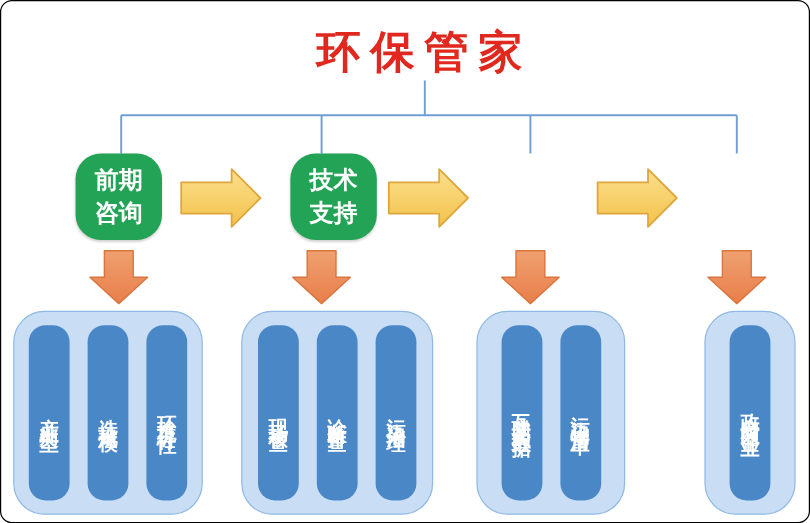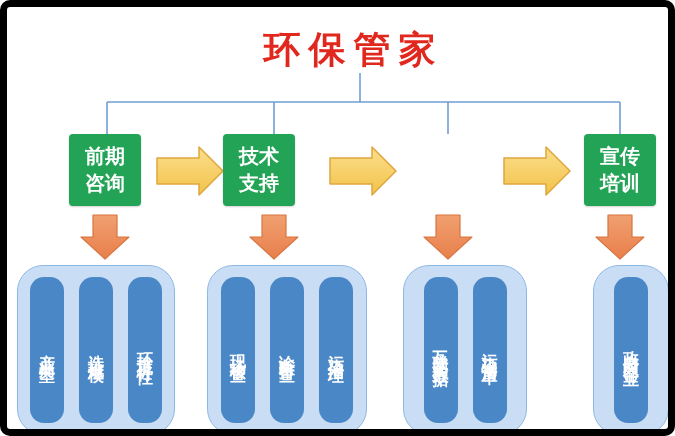--- a/index.html
+++ b/index.html
@@ -3,21 +3,21 @@
 <meta charset="utf-8">
 <style>
   html, body { margin: 0; padding: 0; background: #ffffff; }
   body { font-family: "DejaVu Sans", "Liberation Sans", sans-serif; }
 
   .canvas {
     position: relative;
     width: 675px;
     height: 436px;
     background: #ffffff;
-    border: 7px solid #000000;
+    border: 1px solid #000000;
     border-radius: 10px;
     overflow: hidden;
     box-sizing: border-box;
   }
 
   .title {
     position: absolute;
     top: 18px;
     left: 50%;
     transform: translateX(calc(-50% + 16px));
@@ -33,21 +33,21 @@
     position: absolute;
     top: 0; left: 0;
     pointer-events: none;
   }
 
   .stage-box {
     position: absolute;
     top: 127px;
     width: 72px;
     height: 72px;
-    border-radius: 4px;
+    border-radius: 21px;
     background: var(--stage-green, #22a355);
     color: #ffffff;
     display: flex;
     align-items: center;
     justify-content: center;
     text-align: center;
     font-size: 20px;
     font-weight: bold;
     line-height: 1.35;
     white-space: pre-line;
@@ -115,24 +115,22 @@
     <polygon points="497,151 539,151 539,140 563,164 539,188 539,177 497,177" fill="url(#gy)" stroke="var(--arrow-yellow-border, #dfa63c)" stroke-width="1.5" stroke-linejoin="round"></polygon>
 
     <polygon points="86,208 110,208 110,230 122,230 98,252 74,230 86,230" fill="url(#go)" stroke="var(--arrow-orange-border, #d9753f)" stroke-width="1.2" stroke-linejoin="round"></polygon>
     <polygon points="255,208 279,208 279,230 291,230 267,252 243,230 255,230" fill="url(#go)" stroke="var(--arrow-orange-border, #d9753f)" stroke-width="1.2" stroke-linejoin="round"></polygon>
     <polygon points="429,208 453,208 453,230 465,230 441,252 417,230 429,230" fill="url(#go)" stroke="var(--arrow-orange-border, #d9753f)" stroke-width="1.2" stroke-linejoin="round"></polygon>
     <polygon points="601,208 625,208 625,230 637,230 613,252 589,230 601,230" fill="url(#go)" stroke="var(--arrow-orange-border, #d9753f)" stroke-width="1.2" stroke-linejoin="round"></polygon>
   </svg>
 
   <div class="stage-box" style="left:62px">前期
 咨询</div>
-  <div class="stage-box" style="left:216px">技术
+  <div class="stage-box" style="left:241px">技术
 支持</div>
-  <div class="stage-box" style="left:577px">宣传
-培训</div>
 
   <div class="panel" style="left:10px;width:158px">
     <div class="pill">
         <span>产业类型</span>
       </div>
     <div class="pill">
         <span>选址规模</span>
       </div>
     <div class="pill">
         <span>环境可行性</span>

